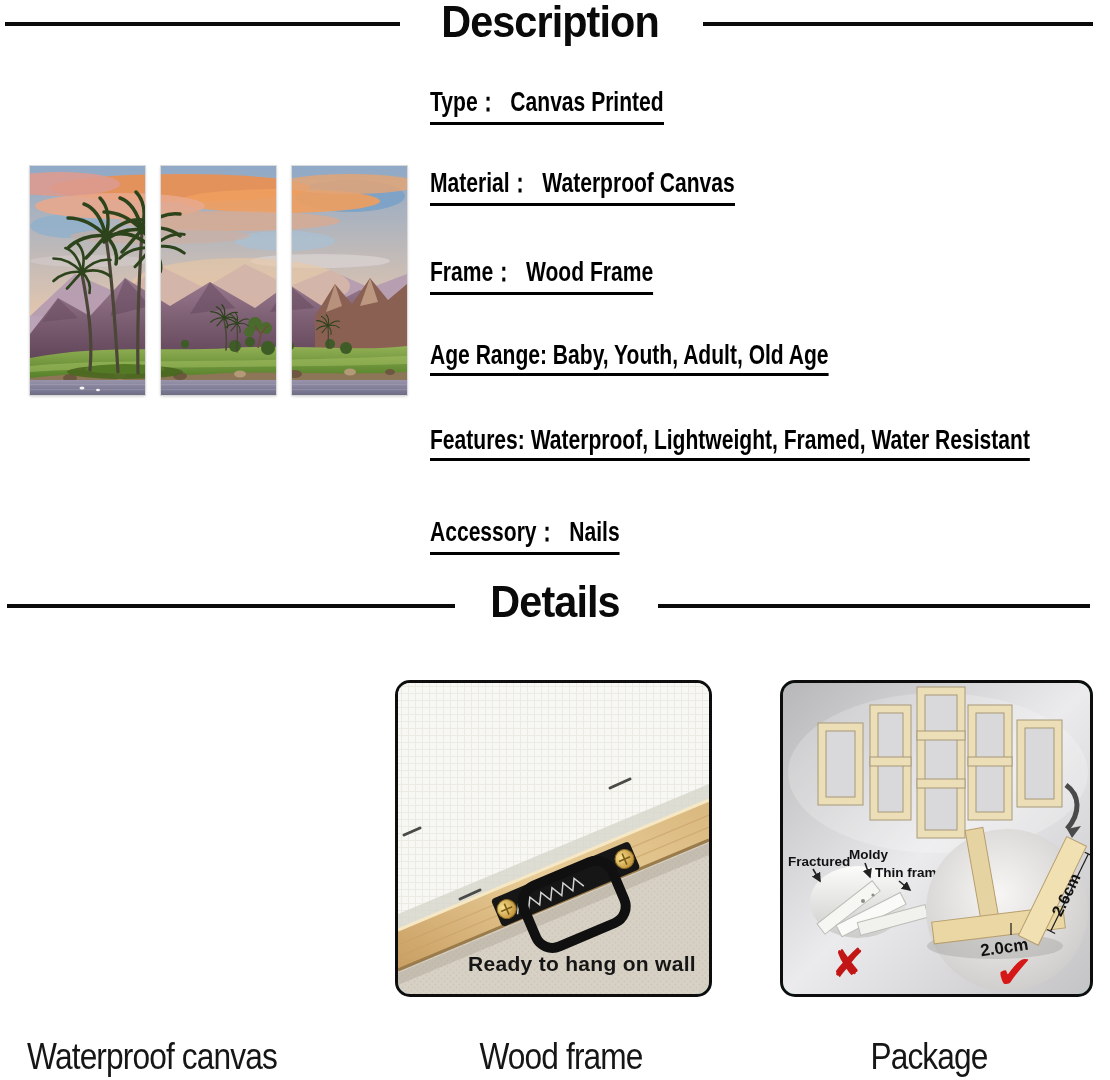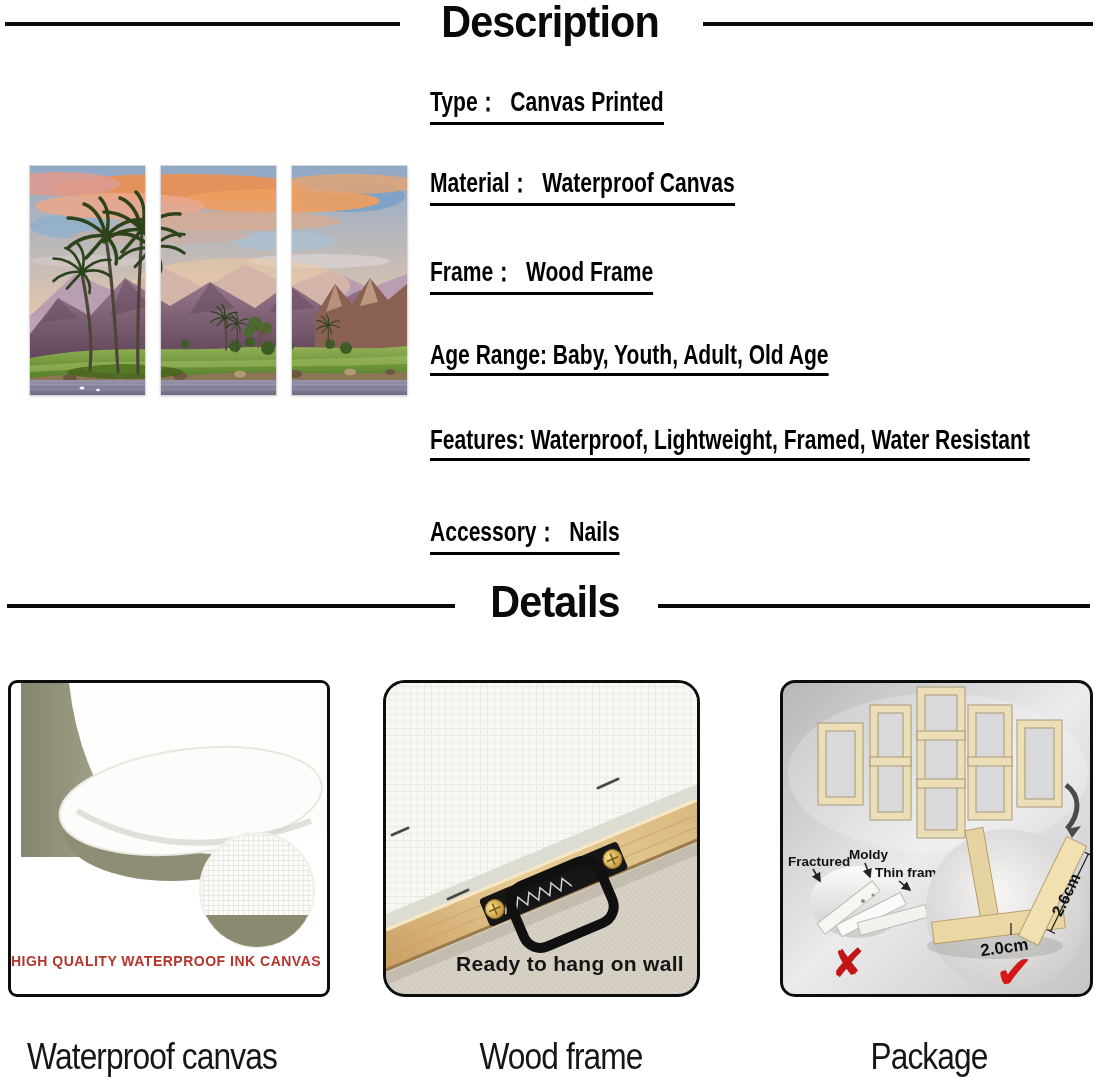--- a/index.html
+++ b/index.html
@@ -14,21 +14,21 @@
         transform:scaleX(.78);transform-origin:left top;letter-spacing:0;}
   .spec span{display:inline-block;border-bottom:3px solid #000;padding-bottom:2px;}
 
   .triptych{position:absolute;left:30px;top:166px;width:377px;height:229px;}
   .panel{position:absolute;top:0;width:115px;height:229px;overflow:hidden;background:#fff;
          outline:1px solid #d9d9d9;box-shadow:0 1px 3px rgba(0,0,0,.25);}
   .panel svg{position:absolute;top:0;}
 
   .card{position:absolute;top:680px;height:311px;background:#0f766e;border:3px solid #0d0d0d;overflow:hidden;}
   #card-canvas{left:8px;width:316px;border-radius:9px;}
-  #card-frame{left:383px;width:311px;border-radius:22px;text-decoration:underline;}
+  #card-frame{left:395px;width:311px;border-radius:15px;text-decoration:underline;}
   #card-package{left:780px;width:307px;border-radius:15px;}
   .card svg{display:block;}
 
   .caption{position:absolute;top:1036px;width:300px;text-align:center;font-size:36px;color:#161616;
            transform:scaleX(.88);transform-origin:center top;letter-spacing:-1px;}
 
   
   text{font-family:"Liberation Sans","DejaVu Sans",sans-serif;}
   .redcap{font-weight:700;font-size:14px;fill:#b5342c;letter-spacing:.5px;}
   .hangtext{font-weight:700;font-size:21px;fill:#151515;letter-spacing:.3px;}
@@ -214,38 +214,20 @@
       <svg width="377" height="229" viewBox="0 0 377 229" style="left:-262px;">
           <use href="#scene"></use>
         </svg>
     </div>
   </div>
 
   <div class="hline" style="left:7px;top:604px;width:448px;"></div>
   <div class="sec-title" style="left:405px;top:577px;">Details</div>
   <div class="hline" style="left:658px;top:604px;width:432px;"></div>
 
-  <div class="card" id="card-canvas">
-    <svg width="316" height="311" viewBox="0 0 316 311">
-      <rect width="316" height="311" fill="#ffffff"></rect>
-      <path d="M10,0 h82 q8,60 -2,110 q-6,42 -22,64 L10,174 Z" fill="url(#oliveg)"></path>
-      <ellipse cx="160" cy="148" rx="108" ry="50" fill="#8f8e75"></ellipse>
-      <path d="M58,0 H316 V150 Q 200,192 118,150 Q 68,90 58,0 Z" fill="#fdfdfc"></path>
-      <g transform="rotate(-7 180 120)">
-        <ellipse cx="180" cy="118" rx="132" ry="52" fill="#fcfcfa" stroke="#e7e7df" stroke-width="2"></ellipse>
-      </g>
-      <path d="M66,128 Q 168,186 300,138" stroke="#c9c9bc" stroke-width="6" fill="none" opacity=".55"></path>
-      <path d="M90,58 Q 160,40 250,52" stroke="#ececе6" stroke-width="4" fill="none" opacity=".6"></path>
-      <g>
-        <circle cx="246" cy="207" r="57" fill="url(#weave)" stroke="#f0f0ea" stroke-width="2"></circle>
-        <path d="M194.8,232 A57,57 0 0 0 297.2,232 Z" fill="#8b8a71"></path>
-      </g>
-      <text x="155" y="283" text-anchor="middle" class="redcap">HIGH QUALITY WATERPROOF INK CANVAS</text>
-    </svg>
-  </div>
 
   <div class="card" id="card-frame">
     <svg width="311" height="311" viewBox="0 0 311 311">
       <rect width="311" height="311" fill="url(#linen)"></rect>
       <path d="M0,0 H311 V117 L0,247 Z" fill="url(#weave2)"></path>
       <path d="M0,231 L311,101 L311,117 L0,247 Z" fill="#d4d4ca" opacity=".75"></path>
       <path d="M0,247 L311,117 L311,157 L0,287 Z" fill="url(#woodg)"></path>
       <path d="M0,247 L311,117" stroke="#f6e8c4" stroke-width="3"></path>
       <path d="M0,287 L311,157" stroke="#9a7b4b" stroke-width="3"></path>
       <path d="M0,262 L311,132 M0,274 L311,144" stroke="#c89f63" stroke-width="1.2" opacity=".6"></path>

